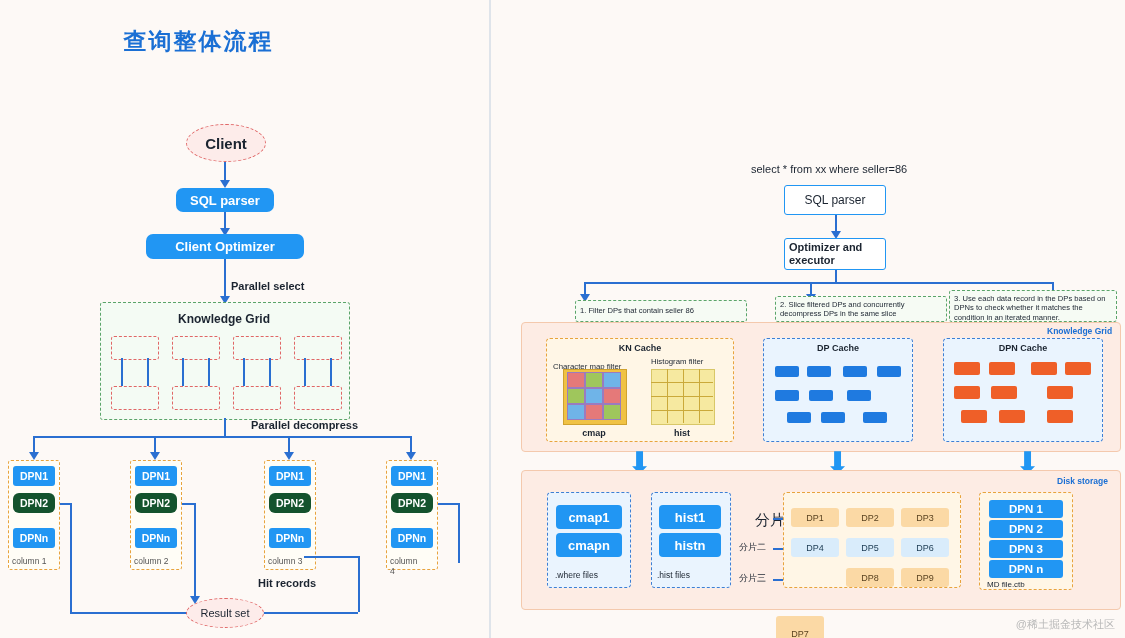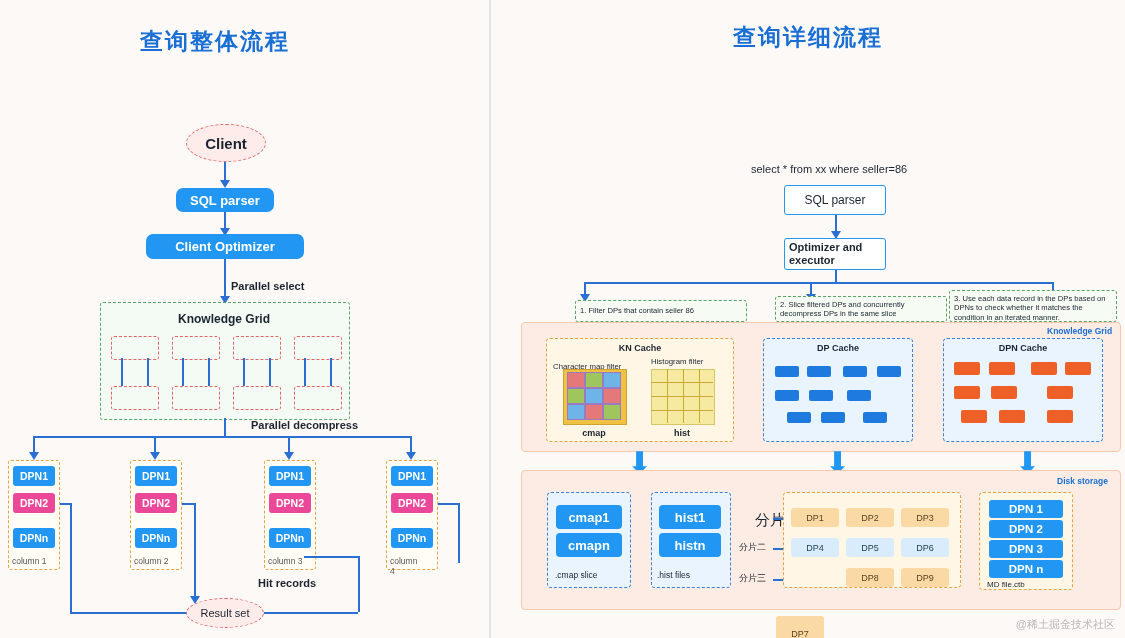--- a/index.html
+++ b/index.html
@@ -4,21 +4,21 @@
 <style>
   html,body{margin:0;padding:0;}
   body{
     width:1125px;height:638px;
     background:#fdf9f6;
     font-family:"Liberation Sans", sans-serif;
     position:relative;
     overflow:hidden;
   }
   .panel{position:absolute;top:0;height:638px;}
-  #left-panel{left:0;width:397px;background:#fdf9f6;padding-left:11px;}
+  #left-panel{left:0;width:397px;background:#fdf9f6;}
   #right-panel{left:491px;width:634px;background:#fdf9f6;}
   .divider{position:absolute;left:489px;top:0;width:2px;height:638px;background:#dfe4ea;}
 
   .title{
     position:absolute;width:100%;text-align:center;
     font-size:23px;font-weight:bold;color:#1a6fd4;letter-spacing:2px;
   }
   .node{position:absolute;box-sizing:border-box;display:flex;align-items:center;justify-content:center;text-align:left;}
 
   
@@ -33,21 +33,21 @@
   .ellipse{border-radius:50%;border:1.4px dashed #e06666;background:#fdecea;color:#1b2430;}
 
   .dashed-green{border:1.4px dashed #5aa469;background:#f4fbf4;}
   .dashed-red{border:1.4px dashed #e06666;background:transparent;}
 
   .lbl{position:absolute;font-size:11px;color:#1b2430;}
   .lbl-b{font-weight:bold;}
 
   .dpn{font-size:10.5px;font-weight:bold;border-radius:3px;color:#fff;}
   .dpn-blue{background:#2196f3;}
-  .dpn-orange{background:#ec4899;}
+  .dpn-orange{background:#14532d;border-radius:6px;}
 
   .col-card{position:absolute;box-sizing:border-box;border:1.4px dashed #e8a33d;background:#fffdf6;border-radius:3px;}
   .col-label{position:absolute;font-size:8.5px;color:#555;}
 
   
   .kgrid-box{position:absolute;box-sizing:border-box;background:#fdece4;border:1px solid #f4c9ad;border-radius:4px;}
   .disk-box{position:absolute;box-sizing:border-box;background:#fdece4;border:1px solid #f4c9ad;border-radius:4px;}
   .inner-blue{position:absolute;box-sizing:border-box;background:#eaf4fe;border:1.4px dashed #3d7fd4;border-radius:4px;}
   .inner-orange{position:absolute;box-sizing:border-box;background:#fff6e6;border:1.4px dashed #e8a33d;border-radius:4px;}
   .cap{position:absolute;font-size:9px;font-weight:bold;color:#1b2430;text-align:center;}
@@ -168,21 +168,20 @@
   <div class="line hline" style="left:258px;top:612px;width:100px;"></div>
 
   <div class="line hline" style="left:438px;top:503px;width:20px;"></div>
   <div class="line vline" style="left:458px;top:503px;height:60px;"></div>
 
   <div class="node ellipse" style="left:186px;top:598px;width:78px;height:30px;font-size:11px;">Result set</div>
 </div>
 
 <div class="panel" id="right-panel">
 
-  <div class="title" style="top:22px;">查询详细流程</div>
 
   <div class="lbl" style="left:260px;top:163px;font-size:11px;">select * from xx where seller=86</div>
 
   <div class="node blue-box" style="left:293px;top:185px;width:102px;height:30px;font-size:12px;">SQL parser</div>
   <div class="line vline" style="left:344px;top:215px;height:18px;"></div>
   <div class="arrow-down" style="left:340px;top:231px;"></div>
 
   <div class="node blue-box" style="left:293px;top:238px;width:102px;height:32px;font-size:11px;font-weight:bold;line-height:1.15;padding:0 4px;">Optimizer and executor</div>
 
   <div class="line vline" style="left:344px;top:270px;height:12px;"></div>
@@ -257,21 +256,21 @@
   <div class="fat-arrow" style="left:136px;top:448px;">⬇</div>
   <div class="fat-arrow" style="left:334px;top:448px;">⬇</div>
   <div class="fat-arrow" style="left:524px;top:448px;">⬇</div>
 
   <div class="disk-box" style="left:30px;top:470px;width:600px;height:140px;"></div>
   <div class="tiny" style="left:566px;top:476px;color:#1a6fd4;font-weight:bold;font-size:8.5px;">Disk storage</div>
 
   <div class="inner-blue" style="left:56px;top:492px;width:84px;height:96px;"></div>
   <div class="bigchip" style="left:65px;top:505px;width:66px;height:24px;">cmap1</div>
   <div class="bigchip" style="left:65px;top:533px;width:66px;height:24px;">cmapn</div>
-  <div class="tiny" style="left:64px;top:570px;font-size:8.5px;">.cmap slice</div>
+  <div class="tiny" style="left:64px;top:570px;font-size:8.5px;">.where files</div>
 
   <div class="inner-blue" style="left:160px;top:492px;width:80px;height:96px;"></div>
   <div class="bigchip" style="left:168px;top:505px;width:62px;height:24px;">hist1</div>
   <div class="bigchip" style="left:168px;top:533px;width:62px;height:24px;">histn</div>
   <div class="tiny" style="left:166px;top:570px;font-size:8.5px;">.hist files</div>
 
   <div class="tiny" style="left:264px;top:511px;font-size:15px;">分片一</div>
   <div class="tiny" style="left:248px;top:541px;font-size:9px;">分片二</div>
   <div class="tiny" style="left:248px;top:572px;font-size:9px;">分片三</div>
   <div class="line hline" style="left:282px;top:518px;width:12px;"></div>

